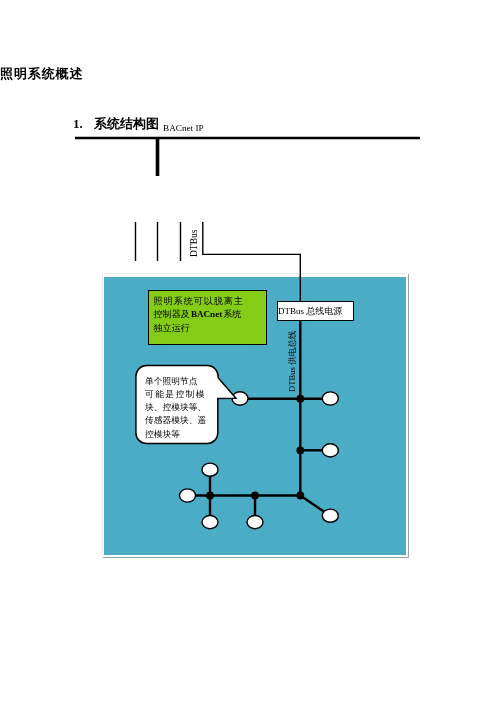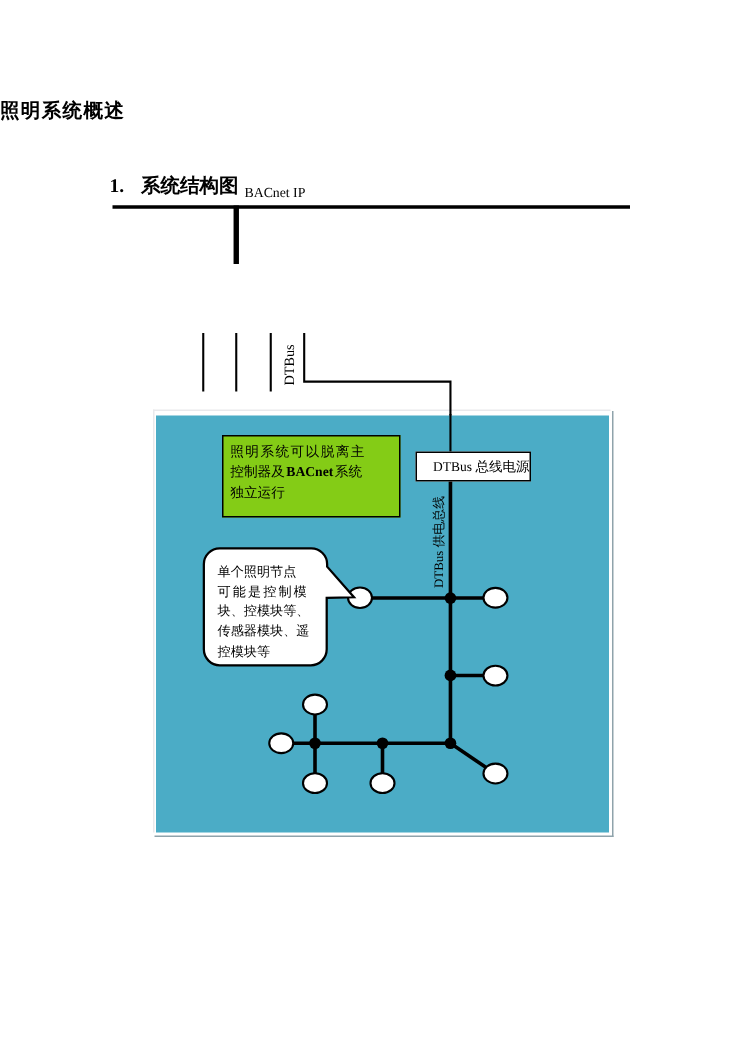--- a/index.html
+++ b/index.html
@@ -39,21 +39,21 @@
 
   .note-box{position:absolute;left:120px;top:290px;width:119px;height:55px;
             border:1.4px solid #000;background:#84cc16;box-sizing:border-box;margin-left:28px;}
   .note-line{position:absolute;left:4.5px;font-size:9.1px;line-height:11px;white-space:nowrap;}
   .nl-sp{letter-spacing:0.95px;}
   .nb{font-weight:bold;padding:0 1px;}
   .nb2{font-weight:bold;font-size:9.2px;}
 
   .psu-box{position:absolute;left:277px;top:301px;width:77px;height:20px;
            border:1.4px solid #000;background:#fff;box-sizing:border-box;
-           display:flex;align-items:center;justify-content:flex-end;}
+           display:flex;align-items:center;justify-content:flex-start;}
   .psu-label{font-size:9px;line-height:10px;white-space:nowrap;}
 
   .supply-vert{position:absolute;left:286.5px;top:391.5px;font-size:8.6px;line-height:10px;
                white-space:nowrap;transform-origin:0 0;transform:rotate(-90deg);}
 
   .bubble-text{position:absolute;left:145px;top:374.5px;width:70px;font-size:8.75px;
                line-height:13.3px;}
   .cl{white-space:nowrap;font-family:Liberation Serif, serif;}
   .cl-a{letter-spacing:0px;}
   .cl-b{letter-spacing:1.4px;}

